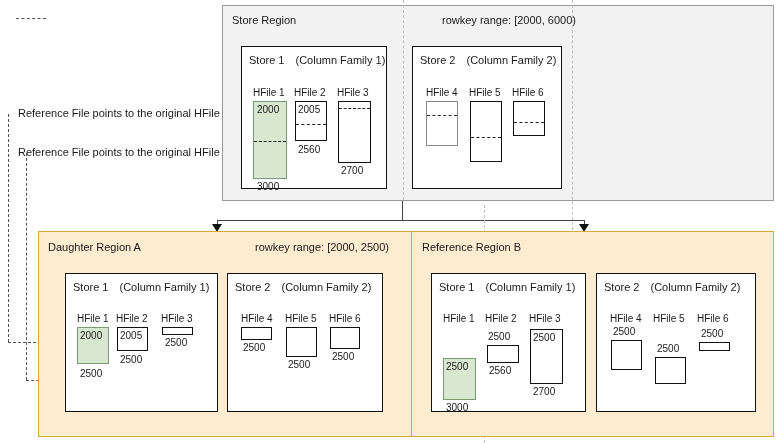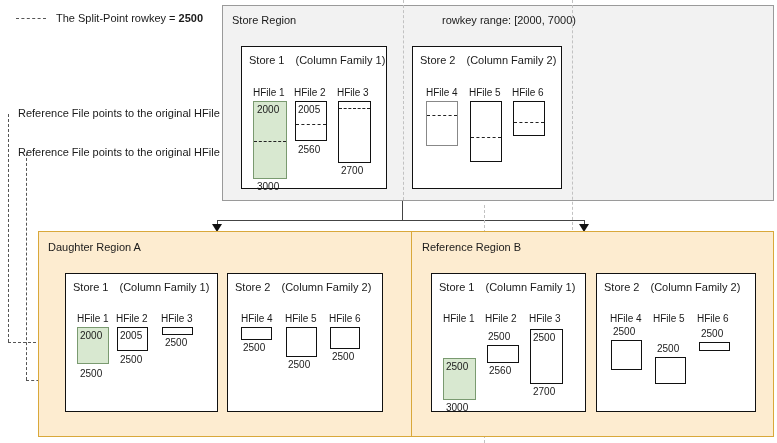--- a/index.html
+++ b/index.html
@@ -35,40 +35,37 @@
   .arrow-right{position:absolute;width:0;height:0;border-top:4px solid transparent;border-bottom:4px solid transparent;border-left:7px solid #111;}
 
   .watermark{position:absolute;font-size:17px;color:#cfc9b6;white-space:nowrap;letter-spacing:1px;}
 </style>
 </head>
 <body>
 
 <div id="canvas">
 
   <div class="abs dash-h" style="left:16px;top:18px;width:30px;"></div>
-  <div class="abs txt" style="left:56px;top:13px;">
-    <span>The Split-Point rowkey = </span><span class="bold">2500</span>
-  </div>
 
   <div class="abs txt" style="left:18px;top:108px;">Reference File points to the original HFile</div>
   <div class="abs txt" style="left:18px;top:147px;">Reference File points to the original HFile</div>
 
   <div class="abs dash-h" style="left:222px;top:114px;width:24px;"></div>
   <div class="abs arrow-right" style="left:244px;top:110px;"></div>
   <div class="abs dash-h" style="left:222px;top:153px;width:24px;"></div>
   <div class="abs arrow-right" style="left:244px;top:149px;"></div>
 
   <div class="abs dash-v" style="left:8px;top:114px;height:228px;"></div>
   <div class="abs dash-h" style="left:8px;top:342px;width:73px;"></div>
   <div class="abs dash-v" style="left:26px;top:153px;height:227px;"></div>
   <div class="abs dash-h" style="left:26px;top:380px;width:55px;"></div>
 
   <div class="abs" id="parent-region">
     <div class="abs txt" style="left:9px;top:9px;">Store Region</div>
-    <div class="abs txt" style="left:219px;top:9px;">rowkey range: [2000, 7000)</div>
+    <div class="abs txt" style="left:219px;top:9px;">rowkey range: [2000, 6000)</div>
 
     <div class="abs store-box" style="left:18px;top:40px;width:146px;height:143px;">
       <div class="abs txt" style="left:7px;top:8px;">Store 1　(Column Family 1)</div>
 
       <div class="abs txt-sm" style="left:11px;top:41px;">HFile 1</div>
       <div class="hfile green" style="left:11px;top:54px;width:34px;height:78px;">
         <div class="hdash" style="top:39px;"></div>
       </div>
       <div class="abs txt-sm" style="left:15px;top:58px;">2000</div>
       <div class="abs txt-sm" style="left:15px;top:135px;">3000</div>
@@ -113,20 +110,21 @@
   <div class="abs arrow-down" style="left:212px;top:224px;"></div>
   <div class="abs vline" style="left:584px;top:220px;height:8px;"></div>
   <div class="abs arrow-down" style="left:579px;top:224px;"></div>
 
   <div class="abs dash-v-lite" style="left:403px;top:0px;height:200px;"></div>
   <div class="abs dash-v-lite" style="left:572px;top:0px;height:230px;"></div>
   <div class="abs dash-v-lite" style="left:484px;top:205px;height:238px;"></div>
 
   <div class="abs daughter" id="daughter-a">
     <div class="abs txt" style="left:9px;top:10px;">Daughter Region A</div>
+    <div class="abs txt" style="left:216px;top:10px;">rowkey range: [2000, 2500)</div>
 
     <div class="abs store-box" style="left:26px;top:41px;width:153px;height:139px;">
       <div class="abs txt" style="left:7px;top:8px;">Store 1　(Column Family 1)</div>
 
       <div class="abs txt-sm" style="left:11px;top:40px;">HFile 1</div>
       <div class="hfile green" style="left:11px;top:53px;width:32px;height:37px;"></div>
       <div class="abs txt-sm" style="left:14px;top:57px;">2000</div>
       <div class="abs txt-sm" style="left:14px;top:95px;">2500</div>
 
       <div class="abs txt-sm" style="left:50px;top:40px;">HFile 2</div>

